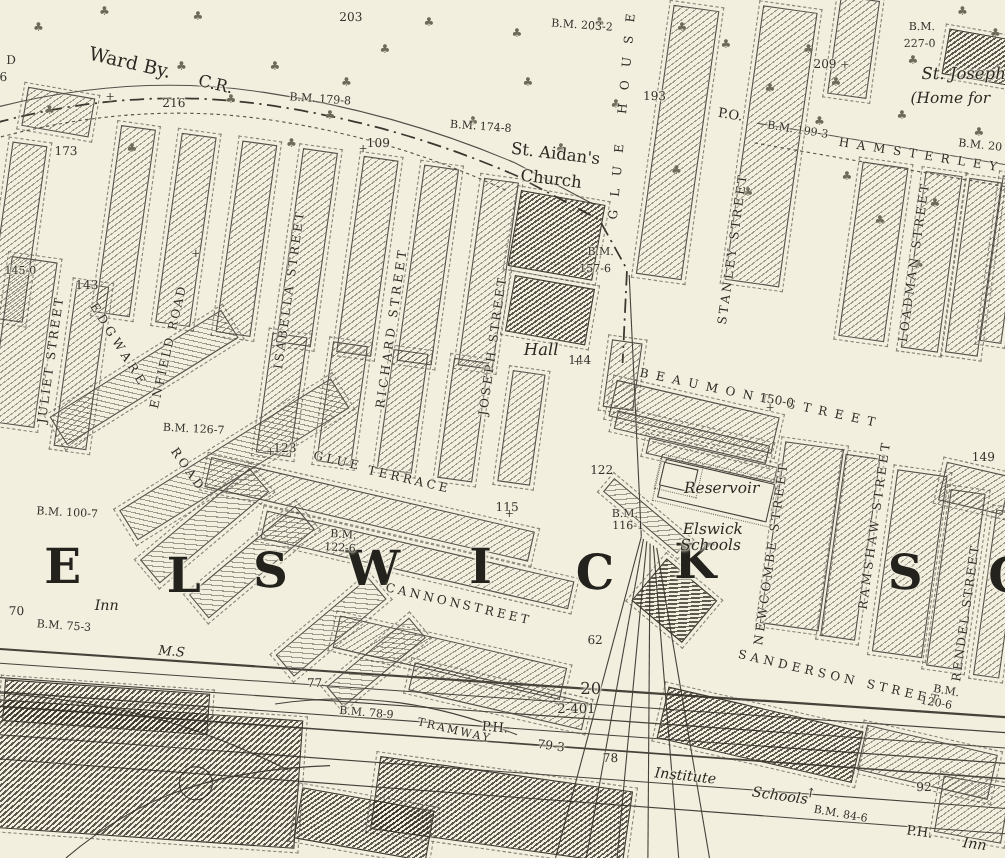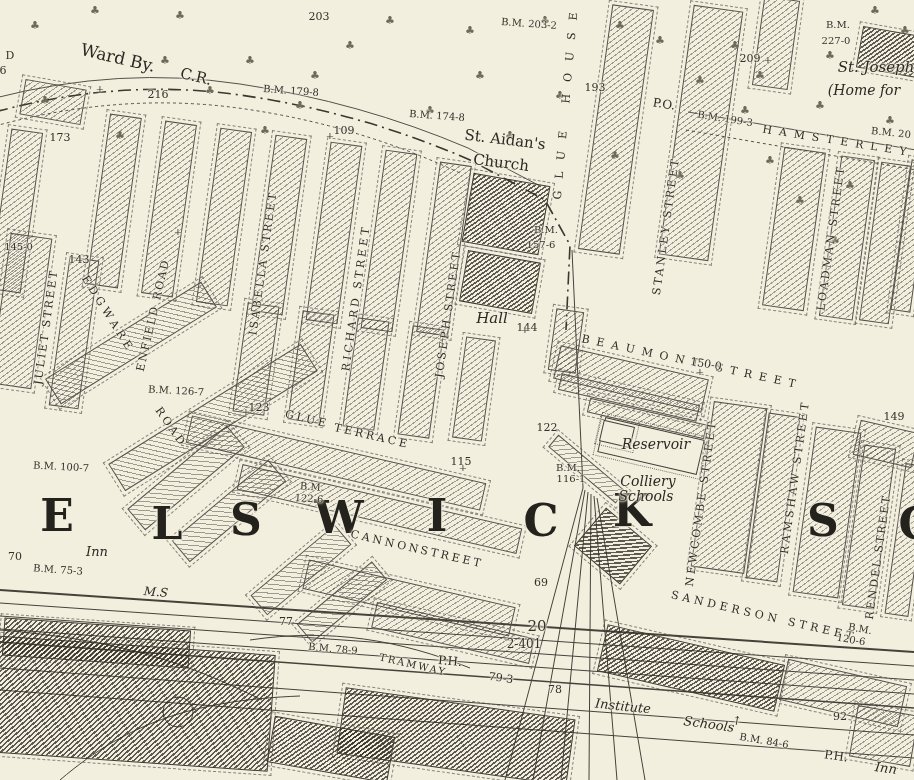--- a/index.html
+++ b/index.html
@@ -211,21 +211,21 @@
     <span class="lbl street" style="left: 566px; top: 100px; letter-spacing: 12px; transform: translate(-50%, -50%) rotate(-85deg);">GLUE HOUSE</span>
     <span class="lbl street" style="left: 413px; top: 665px; font-size: 10px; letter-spacing: 2px; transform: translate(-50%, -50%) rotate(13deg);">TRAMWAY</span>
     <span class="lbl bound" style="left: 118px; top: 58px; font-size: 17px; transform: translate(-50%, -50%) rotate(13deg);">Ward By.</span>
     <span class="lbl bound" style="left: 196px; top: 77px; font-size: 15px; transform: translate(-50%, -50%) rotate(13deg);">C.R.</span>
     <span class="lbl bound" style="left: 505px; top: 140px; font-size: 15px; transform: translate(-50%, -50%) rotate(7deg);">St. Aidan's</span>
     <span class="lbl bound" style="left: 501px; top: 163px; font-size: 15px; transform: translate(-50%, -50%) rotate(7deg);">Church</span>
     <span class="lbl place" style="left: 876px; top: 67px; font-size: 15px; transform: translate(-50%, -50%) rotate(0deg);">St. Joseph</span>
     <span class="lbl place" style="left: 864px; top: 90px; font-size: 14px; transform: translate(-50%, -50%) rotate(0deg);">(Home for</span>
     <span class="lbl place" style="left: 492px; top: 318px; font-size: 15px; transform: translate(-50%, -50%) rotate(0deg);">Hall</span>
     <span class="lbl place" style="left: 656px; top: 444px; font-size: 14px; transform: translate(-50%, -50%) rotate(0deg);">Reservoir</span>
-    <span class="lbl place" style="left: 648px; top: 481px; font-size: 14px; transform: translate(-50%, -50%) rotate(0deg);">Colliery</span>
+    <span class="lbl place" style="left: 648px; top: 481px; font-size: 14px; transform: translate(-50%, -50%) rotate(0deg);">Elswick</span>
     <span class="lbl place" style="left: 646px; top: 496px; font-size: 14px; transform: translate(-50%, -50%) rotate(0deg);">Schools</span>
     <span class="lbl place" style="left: 623px; top: 706px; font-size: 13px; transform: translate(-50%, -50%) rotate(6deg);">Institute</span>
     <span class="lbl place" style="left: 709px; top: 724px; font-size: 13px; transform: translate(-50%, -50%) rotate(8deg);">Schools</span>
     <span class="lbl place" style="left: 97px; top: 551px; font-size: 13px; transform: translate(-50%, -50%) rotate(0deg);">Inn</span>
     <span class="lbl place" style="left: 886px; top: 768px; font-size: 13px; transform: translate(-50%, -50%) rotate(8deg);">Inn</span>
     <span class="lbl place" style="left: 156px; top: 592px; font-size: 12px; transform: translate(-50%, -50%) rotate(5deg);">M.S</span>
     <span class="lbl bound" style="left: 450px; top: 661px; font-size: 12px; transform: translate(-50%, -50%) rotate(5deg);">P.H.</span>
     <span class="lbl bound" style="left: 836px; top: 756px; font-size: 12px; transform: translate(-50%, -50%) rotate(8deg);">P.H.</span>
     <span class="lbl bound" style="left: 664px; top: 104px; font-size: 12px; transform: translate(-50%, -50%) rotate(9deg);">P.O.</span>
     <span class="lbl bm" style="left: 529px; top: 24px; transform: translate(-50%, -50%) rotate(4deg);">B.M. 203-2</span>
@@ -255,21 +255,21 @@
     <span class="lbl num" style="left: 158px; top: 94px; transform: translate(-50%, -50%) rotate(0deg);">216</span>
     <span class="lbl num" style="left: 344px; top: 130px; transform: translate(-50%, -50%) rotate(0deg);">109</span>
     <span class="lbl num" style="left: 60px; top: 137px; transform: translate(-50%, -50%) rotate(0deg);">173</span>
     <span class="lbl num" style="left: 79px; top: 259px; transform: translate(-50%, -50%) rotate(0deg);">143</span>
     <span class="lbl num" style="left: 527px; top: 327px; transform: translate(-50%, -50%) rotate(0deg);">144</span>
     <span class="lbl num" style="left: 706px; top: 364px; transform: translate(-50%, -50%) rotate(10deg);">150-0</span>
     <span class="lbl num" style="left: 894px; top: 416px; transform: translate(-50%, -50%) rotate(0deg);">149</span>
     <span class="lbl num" style="left: 259px; top: 407px; transform: translate(-50%, -50%) rotate(0deg);">123</span>
     <span class="lbl num" style="left: 547px; top: 427px; transform: translate(-50%, -50%) rotate(0deg);">122</span>
     <span class="lbl num" style="left: 461px; top: 461px; transform: translate(-50%, -50%) rotate(0deg);">115</span>
-    <span class="lbl num" style="left: 541px; top: 582px; transform: translate(-50%, -50%) rotate(0deg);">69</span>
+    <span class="lbl num" style="left: 541px; top: 582px; transform: translate(-50%, -50%) rotate(0deg);">62</span>
     <span class="lbl num" style="left: 840px; top: 716px; transform: translate(-50%, -50%) rotate(0deg);">92</span>
     <span class="lbl num" style="left: 15px; top: 556px; transform: translate(-50%, -50%) rotate(0deg);">70</span>
     <span class="lbl num" style="left: 286px; top: 621px; transform: translate(-50%, -50%) rotate(0deg);">77</span>
     <span class="lbl num" style="left: 501px; top: 678px; transform: translate(-50%, -50%) rotate(8deg);">79-3</span>
     <span class="lbl num" style="left: 555px; top: 689px; transform: translate(-50%, -50%) rotate(0deg);">78</span>
     <span class="lbl num" style="left: 537px; top: 626px; font-size: 15px; transform: translate(-50%, -50%) rotate(0deg);">20</span>
     <span class="lbl num" style="left: 524px; top: 644px; font-size: 12px; transform: translate(-50%, -50%) rotate(0deg);">2-401</span>
     <span class="lbl num" style="left: 10px; top: 55px; transform: translate(-50%, -50%) rotate(0deg);">D</span>
     <span class="lbl num" style="left: 3px; top: 70px; transform: translate(-50%, -50%) rotate(0deg);">6</span>
     <span class="lbl mark" style="left: 330px; top: 136px; transform: translate(-50%, -50%) rotate(0deg);">+</span>

